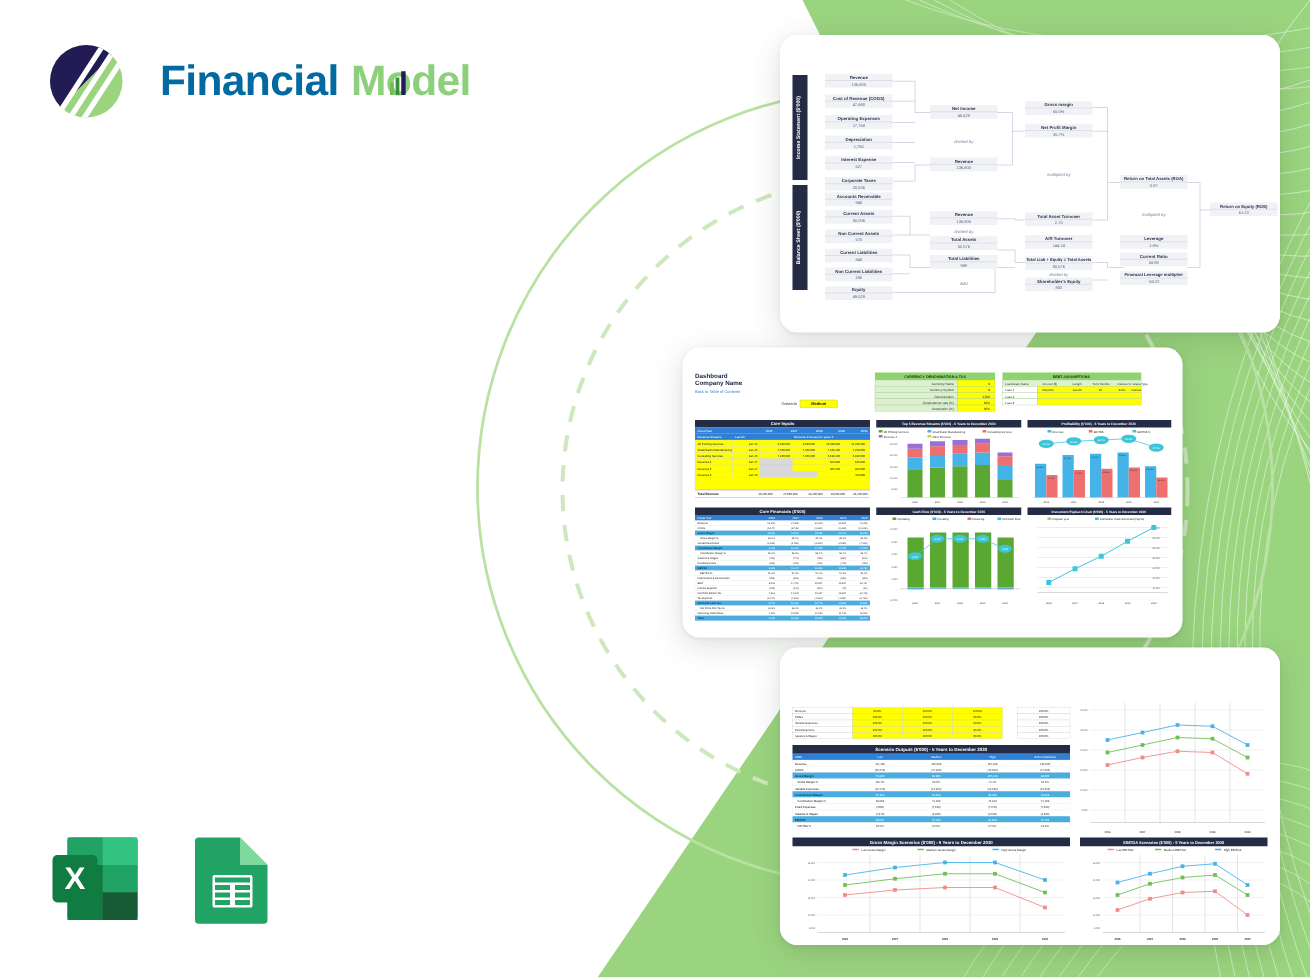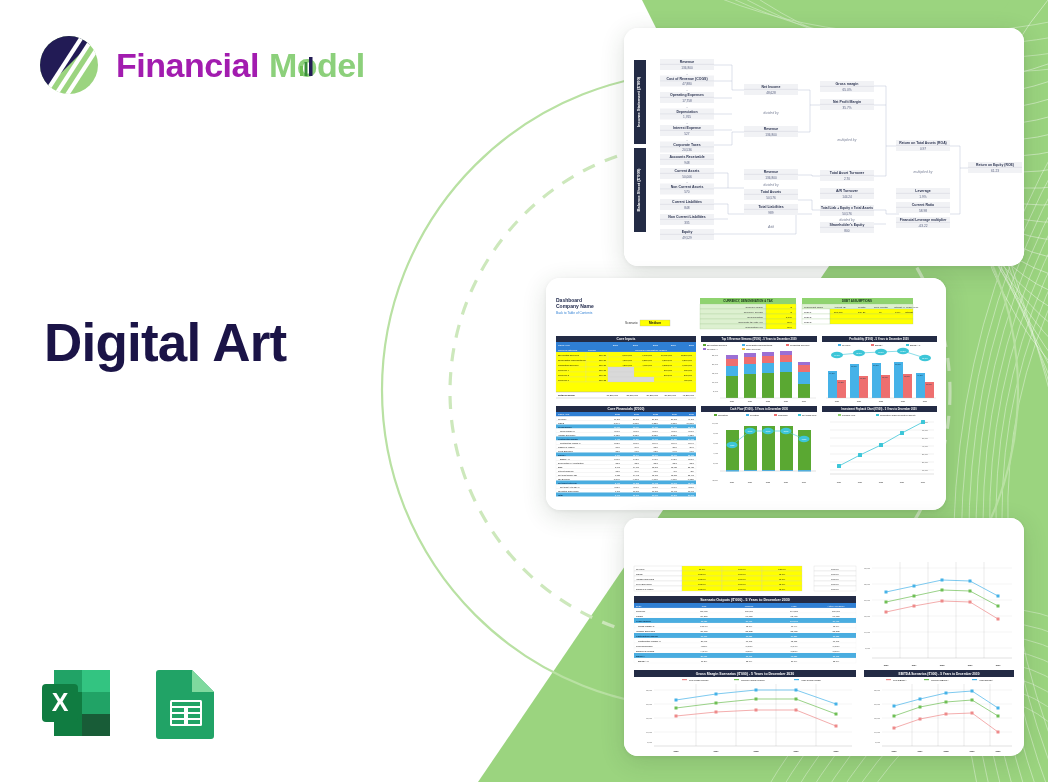--- a/index.html
+++ b/index.html
@@ -15,21 +15,21 @@
   
   .bg-layer { position:absolute; inset:0; pointer-events:none; }
   .bg-svg { position:absolute; left:0; top:0; }
 
   
   .left { position:absolute; left:0; top:0; width:470px; height:782px; }
 
   .logo-row { position:absolute; left:36px; top:32px; display:flex; align-items:center; gap:14px; }
   .logo-mark { width:66px; height:66px; flex:0 0 66px; }
   .logo-text { font-size:34px; font-weight:700; letter-spacing:-0.5px; line-height:1; white-space:nowrap; display:flex; align-items:center;}
-  .logo-text .w1 { color:#a21caf; }
+  .logo-text .w1 { color:#0369a1;margin-left:12px; }
   .logo-text .w2 { color:#8cd07b; margin-left:10px; position:relative; display:inline-block;}
   .logo-o-glyph { position:absolute; left:30px; top:8px; width:17px; height:20px; }
 
   .headline { position:absolute; left:44px; top:312px; width:400px;
     font-size:53px; line-height:1.17; font-weight:700; color:#1b1447; letter-spacing:-0.8px; }
 
   .apps { position:absolute; left:36px; top:662px; display:flex; gap:26px; align-items:center;}
   .app-icon { width:82px; height:82px; }
 
   
@@ -164,21 +164,20 @@
           <svg class="logo-o-glyph" viewBox="0 0 17 20">
             <rect x="1" y="10" width="3" height="10" fill="#6fbf55"></rect>
             <rect x="5.5" y="6" width="3" height="14" fill="#3a8f3a"></rect>
             <rect x="10" y="1" width="3.5" height="19" fill="#221B55"></rect>
           </svg>
         </span>
       </div>
     </div>
 
     <div class="headline">
-      <div>Digital Art</div>
     </div>
 
     <div class="apps">
       <svg class="app-icon" viewBox="0 0 82 82">
         <rect x="18" y="8" width="56" height="66" rx="3" fill="#1D6F42"></rect>
         <rect x="18" y="8" width="28" height="22" fill="#21A366"></rect>
         <rect x="46" y="8" width="28" height="22" fill="#33C481"></rect>
         <rect x="46" y="30" width="28" height="22" fill="#21A366"></rect>
         <rect x="18" y="30" width="28" height="22" fill="#107C41"></rect>
         <rect x="46" y="52" width="28" height="22" fill="#185C37"></rect>

